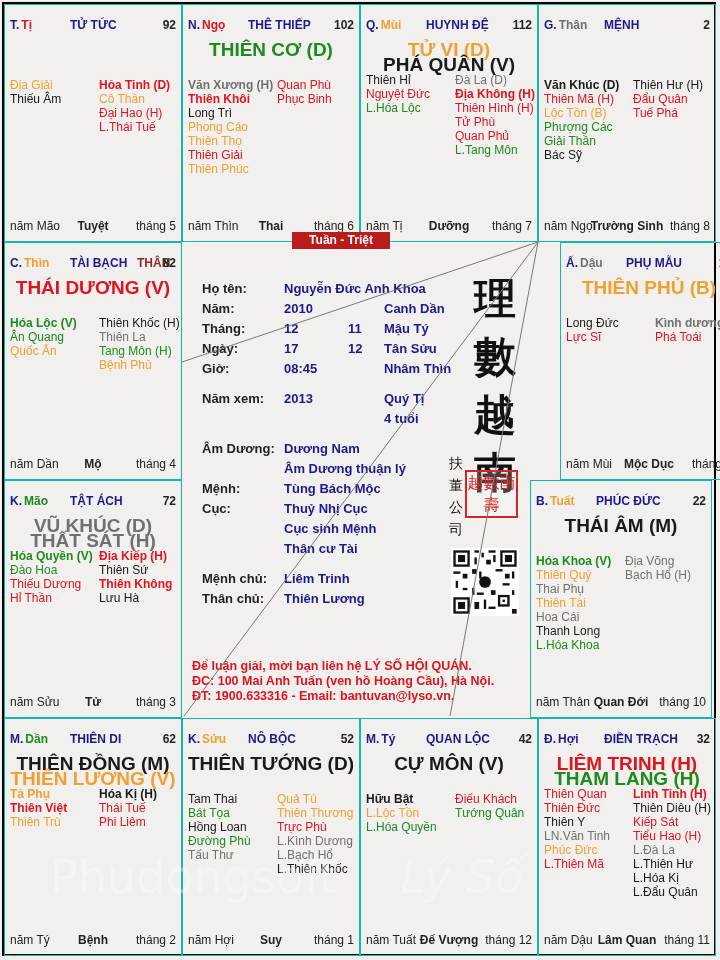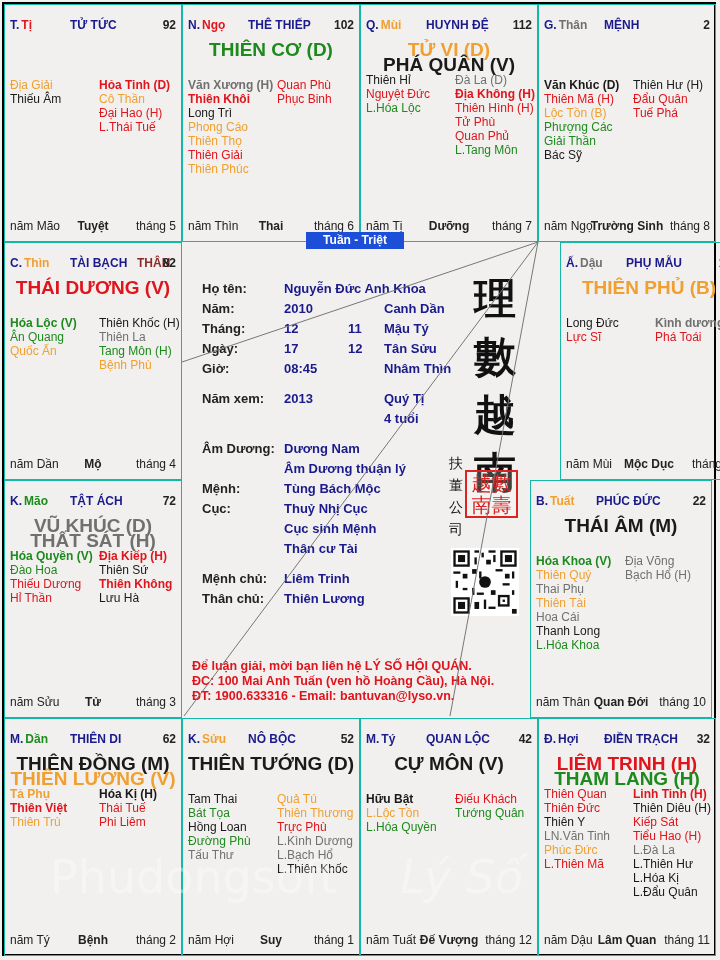--- a/index.html
+++ b/index.html
@@ -21,25 +21,25 @@
   .star.b{font-weight:bold;}
   .cell .foot{position:absolute;left:5px;right:5px;bottom:8px;height:14px;font-size:12px;color:#222;}
   .foot .nam{position:absolute;left:0;}
   .foot .tt{position:absolute;left:0;right:0;text-align:center;font-weight:bold;}
   .foot .thang{position:absolute;right:0;}
   .c-red{color:#e0141c;} .c-orange{color:#f0a030;} .c-green{color:#1e8a1e;}
   .c-black{color:#1a1a1a;} .c-gray{color:#707070;} .c-navy{color:#1a1a8c;}
   .center{position:absolute;left:180px;top:240px;width:358px;height:478px;}
   .info-row{position:absolute;left:22px;font-weight:bold;font-size:13px;color:#222;white-space:nowrap;margin-top:19px;}
   .info-row .v{position:absolute;color:#1a1a8c;}
-  .tuan{position:absolute;left:306px;top:232px;width:98px;height:17px;background:#1d4ed8;color:#fff;font-weight:bold;font-size:12px;text-align:center;line-height:17px;z-index:3;}
+  .tuan{position:absolute;left:292px;top:232px;width:98px;height:17px;background:#b91c1c;color:#fff;font-weight:bold;font-size:12px;text-align:center;line-height:17px;z-index:3;}
   .contact{position:absolute;left:192px;top:659px;color:#e0141c;font-weight:bold;font-size:12.5px;line-height:15px;white-space:nowrap;}
   svg.lines{position:absolute;left:0;top:0;z-index:2;pointer-events:none;}
   .calli{position:absolute;left:465px;top:270px;width:60px;font-family:"DejaVu Serif",serif;font-size:42px;font-weight:bold;color:#111;line-height:58px;text-align:center;}
-  .seal{position:absolute;left:465px;top:470px;width:53px;height:48px;border:2px solid #d22;color:#d22;font-family:"DejaVu Serif",serif;font-size:20px;line-height:22px;text-align:center;box-sizing:border-box;background:rgba(255,255,255,.2);}
+  .seal{position:absolute;left:465px;top:470px;width:53px;height:48px;border:2px solid #d22;color:#d22;font-family:"DejaVu Serif",serif;font-size:16px;line-height:22px;text-align:center;box-sizing:border-box;background:rgba(255,255,255,.2);}
   .small-calli{position:absolute;left:449px;top:452px;width:16px;font-family:"DejaVu Serif",serif;font-size:14px;line-height:22px;color:#111;}
   .qr{position:absolute;left:451px;top:548px;width:68px;height:68px;background:#fff;}
   .watermark{position:absolute;font-size:46px;color:rgba(255,255,255,.35);font-family:"DejaVu Sans",sans-serif;white-space:nowrap;z-index:1;}
 </style>
 </head>
 <body>
 
 <div class="board"></div>
 
 <div id="cells">

